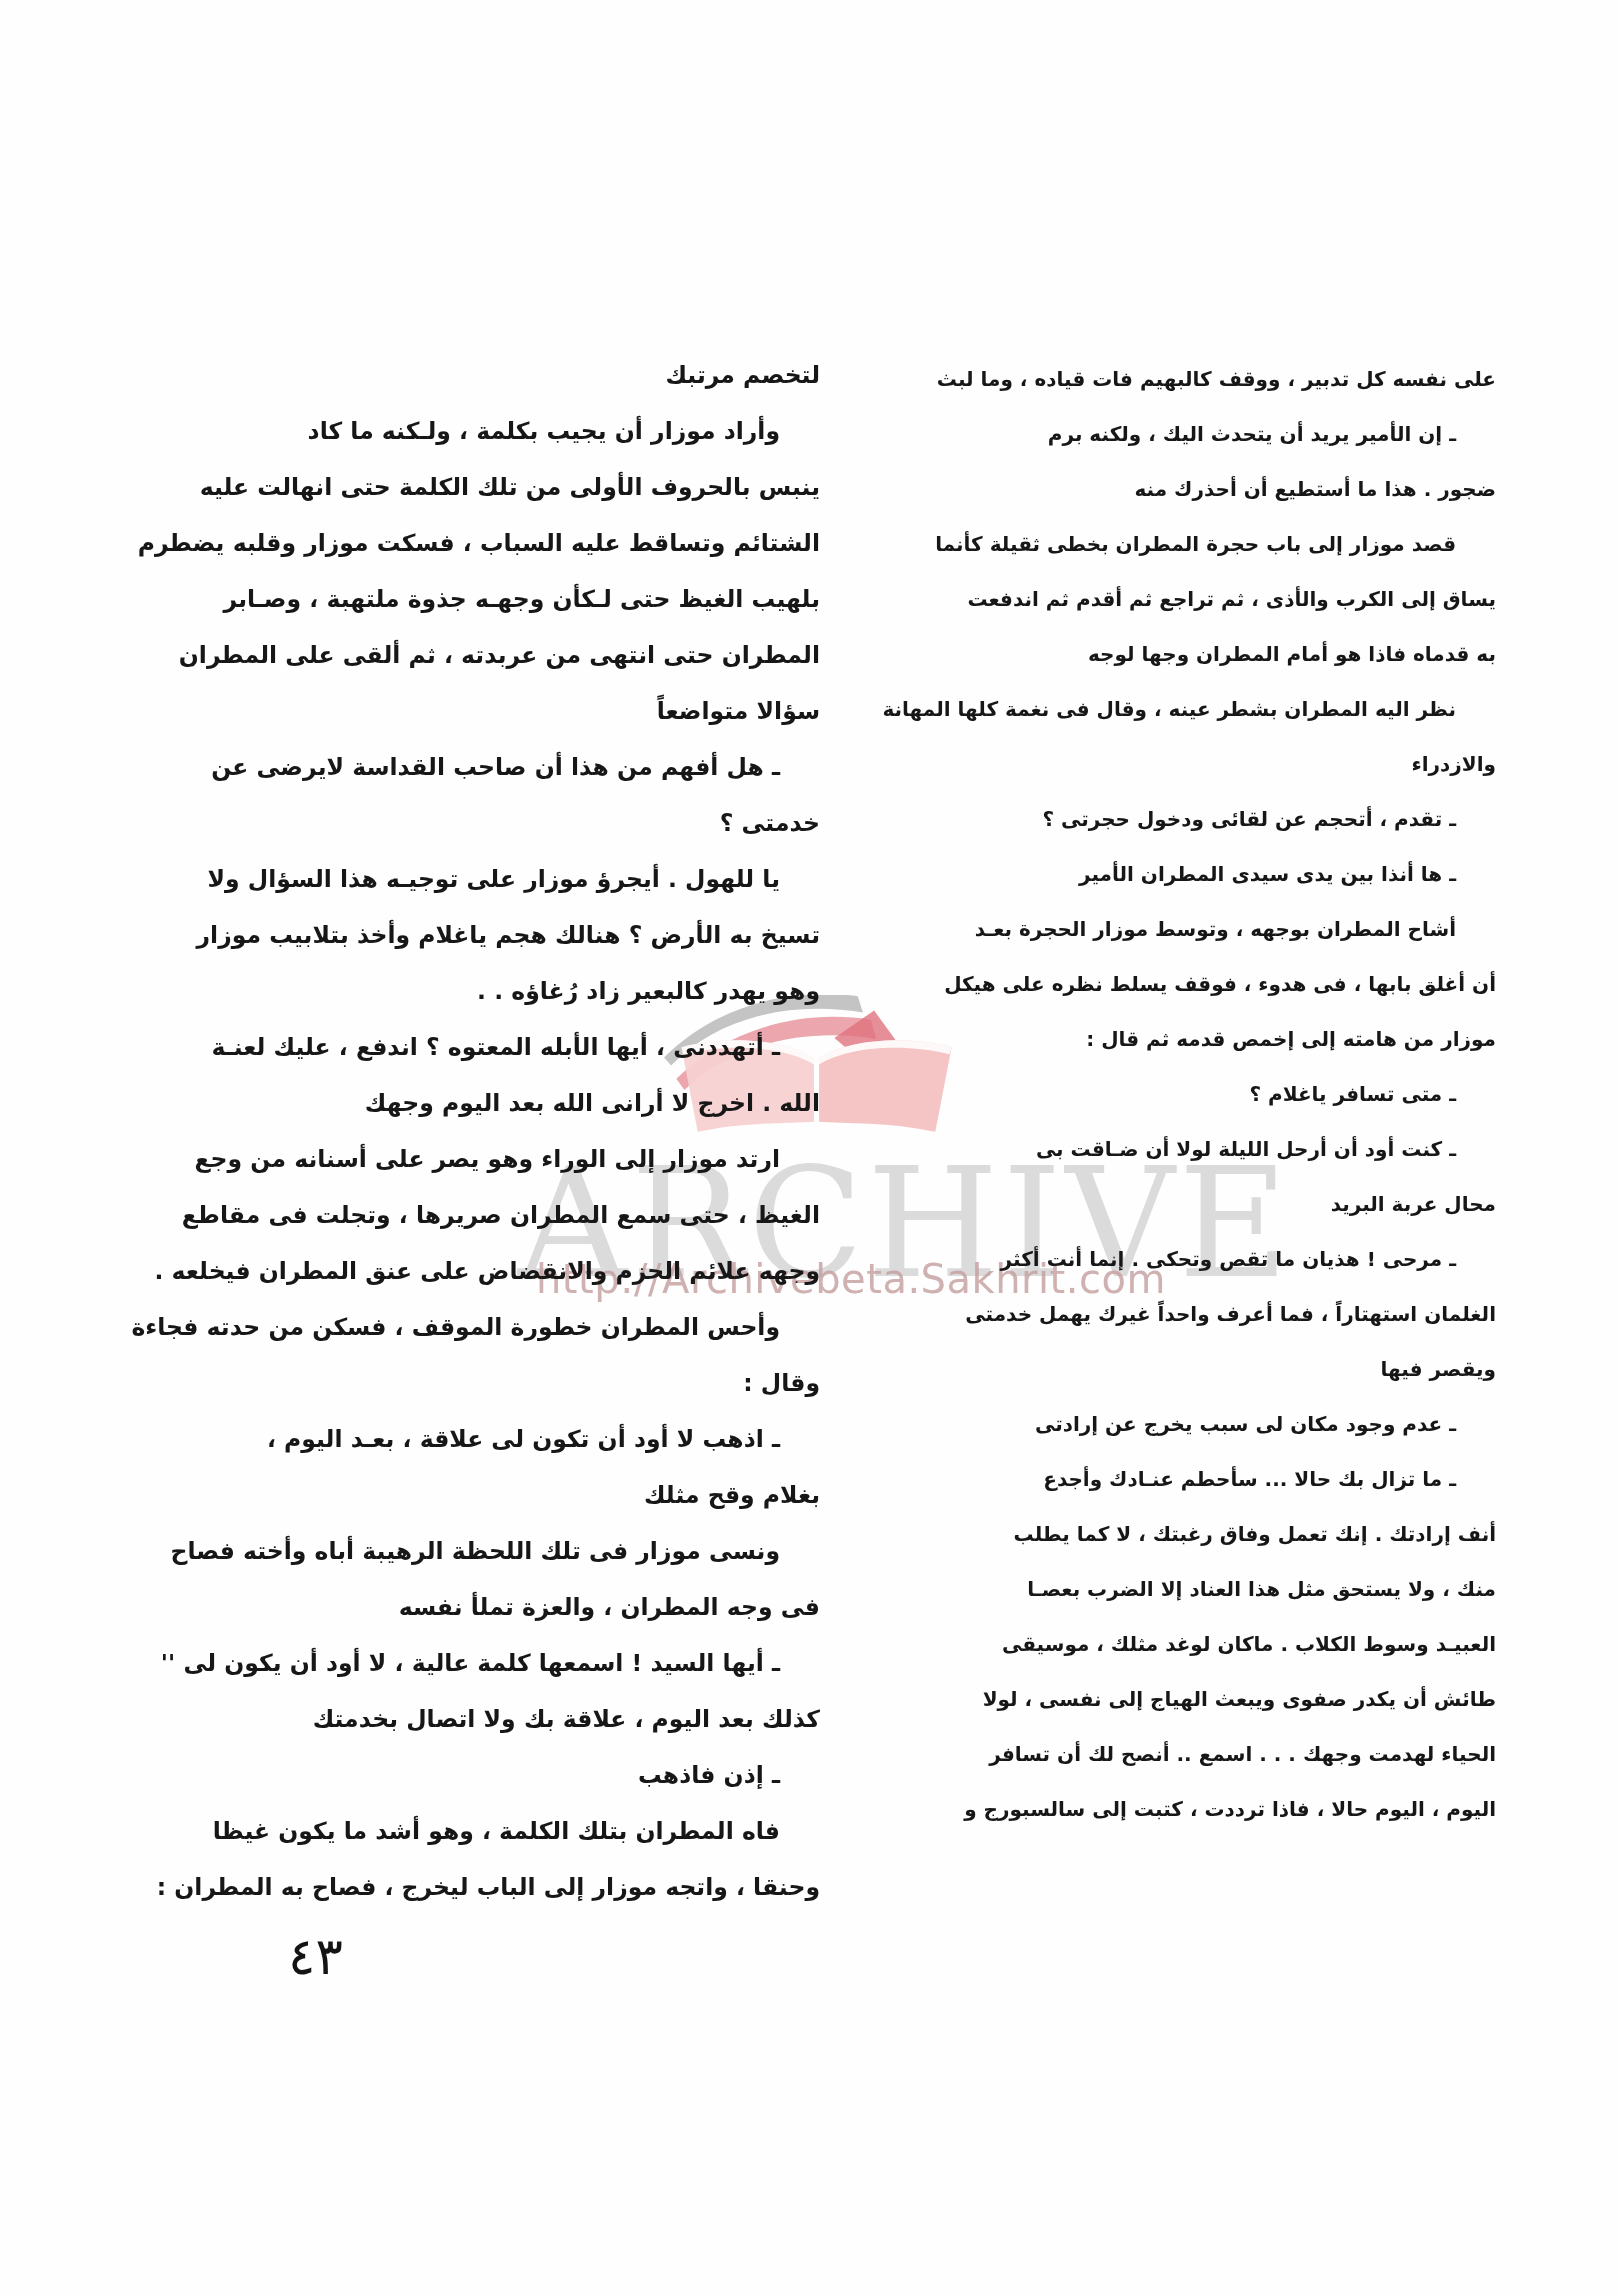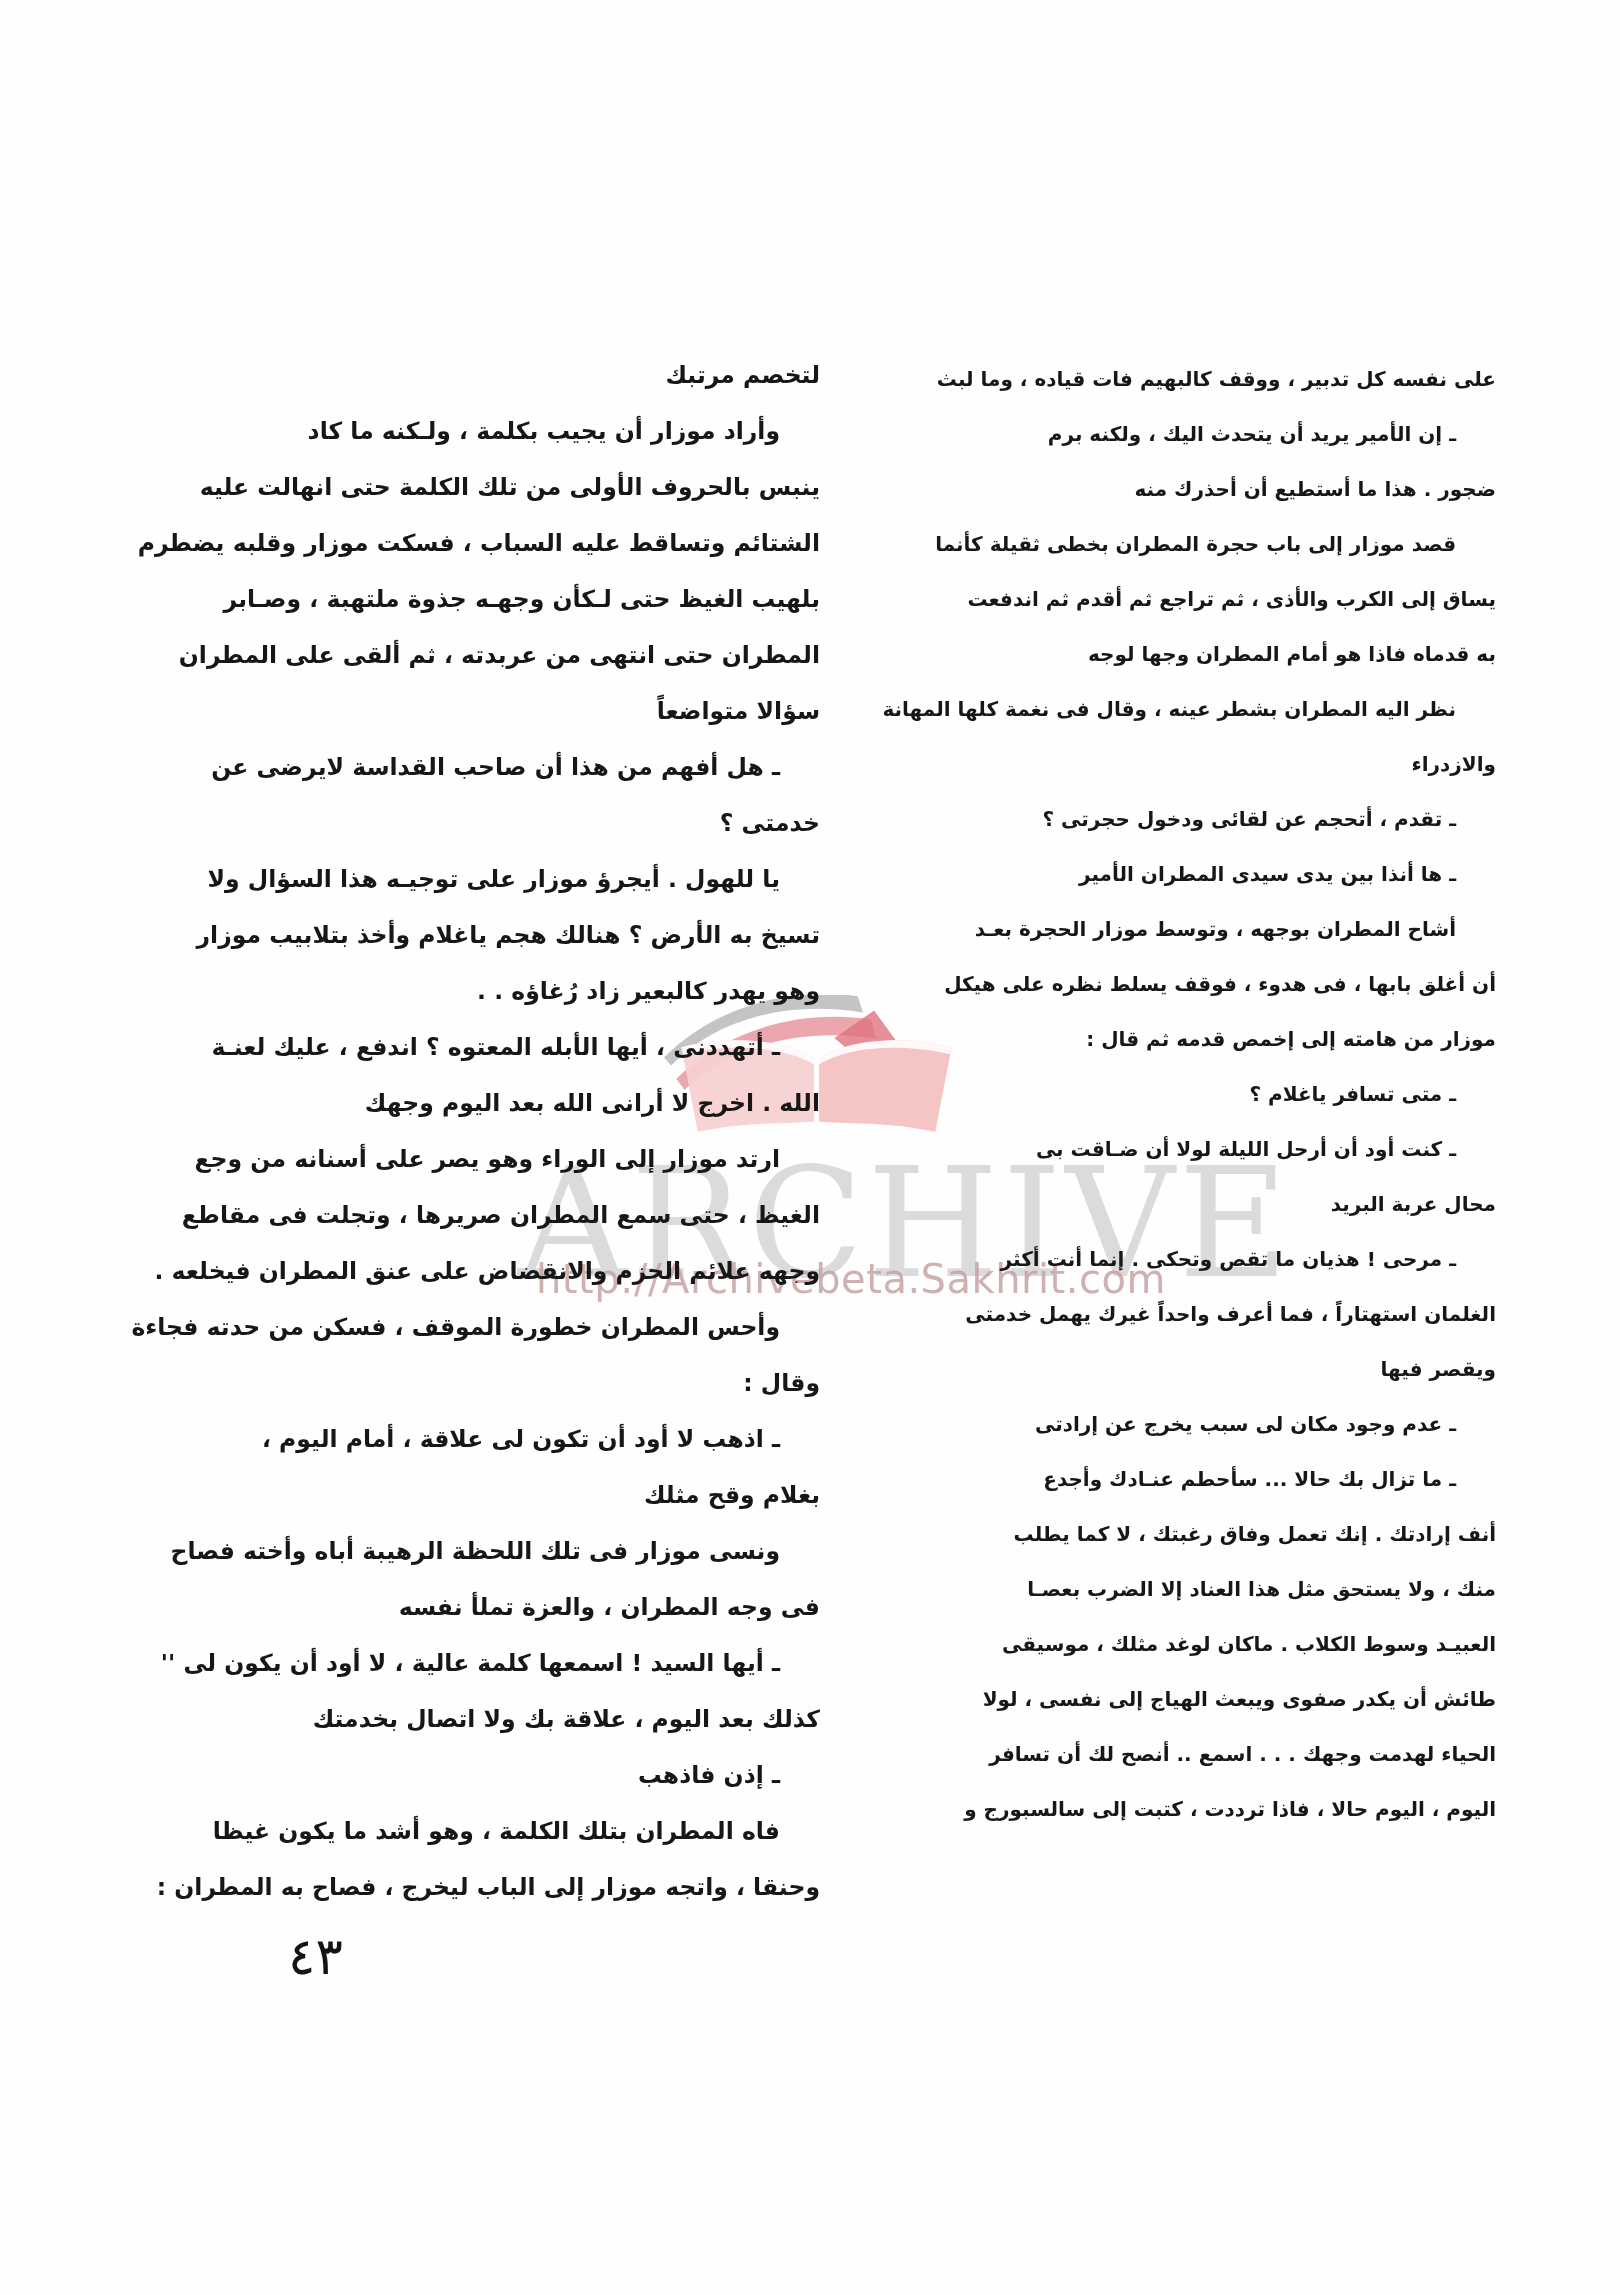--- a/index.html
+++ b/index.html
@@ -142,21 +142,21 @@
       <div class="tline ind">يا للهول . أيجرؤ موزار على توجيـه هذا السؤال ولا</div>
       <div class="tline">تسيخ به الأرض ؟ هنالك هجم ياغلام وأخذ بتلابيب موزار</div>
       <div class="tline">وهو يهدر كالبعير زاد رُغاؤه . .</div>
       <div class="tline ind">ـ أتهددنى ، أيها الأبله المعتوه ؟ اندفع ، عليك لعنـة</div>
       <div class="tline">الله . اخرج لا أرانى الله بعد اليوم وجهك</div>
       <div class="tline ind">ارتد موزار إلى الوراء وهو يصر على أسنانه من وجع</div>
       <div class="tline">الغيظ ، حتى سمع المطران صريرها ، وتجلت فى مقاطع</div>
       <div class="tline">وجهه علائم الحزم والانقضاض على عنق المطران فيخلعه .</div>
       <div class="tline ind">وأحس المطران خطورة الموقف ، فسكن من حدته فجاءة</div>
       <div class="tline">وقال :</div>
-      <div class="tline ind">ـ اذهب لا أود أن تكون لى علاقة ، أمام اليوم ،</div>
+      <div class="tline ind">ـ اذهب لا أود أن تكون لى علاقة ، بعـد اليوم ،</div>
       <div class="tline">بغلام وقح مثلك</div>
       <div class="tline ind">ونسى موزار فى تلك اللحظة الرهيبة أباه وأخته فصاح</div>
       <div class="tline">فى وجه المطران ، والعزة تملأ نفسه</div>
       <div class="tline ind">ـ أيها السيد ! اسمعها كلمة عالية ، لا أود أن يكون لى ''</div>
       <div class="tline">كذلك بعد اليوم ، علاقة بك ولا اتصال بخدمتك</div>
       <div class="tline ind">ـ إذن فاذهب</div>
       <div class="tline ind">فاه المطران بتلك الكلمة ، وهو أشد ما يكون غيظا</div>
       <div class="tline">وحنقا ، واتجه موزار إلى الباب ليخرج ، فصاح به المطران :</div>
     </div>
 

